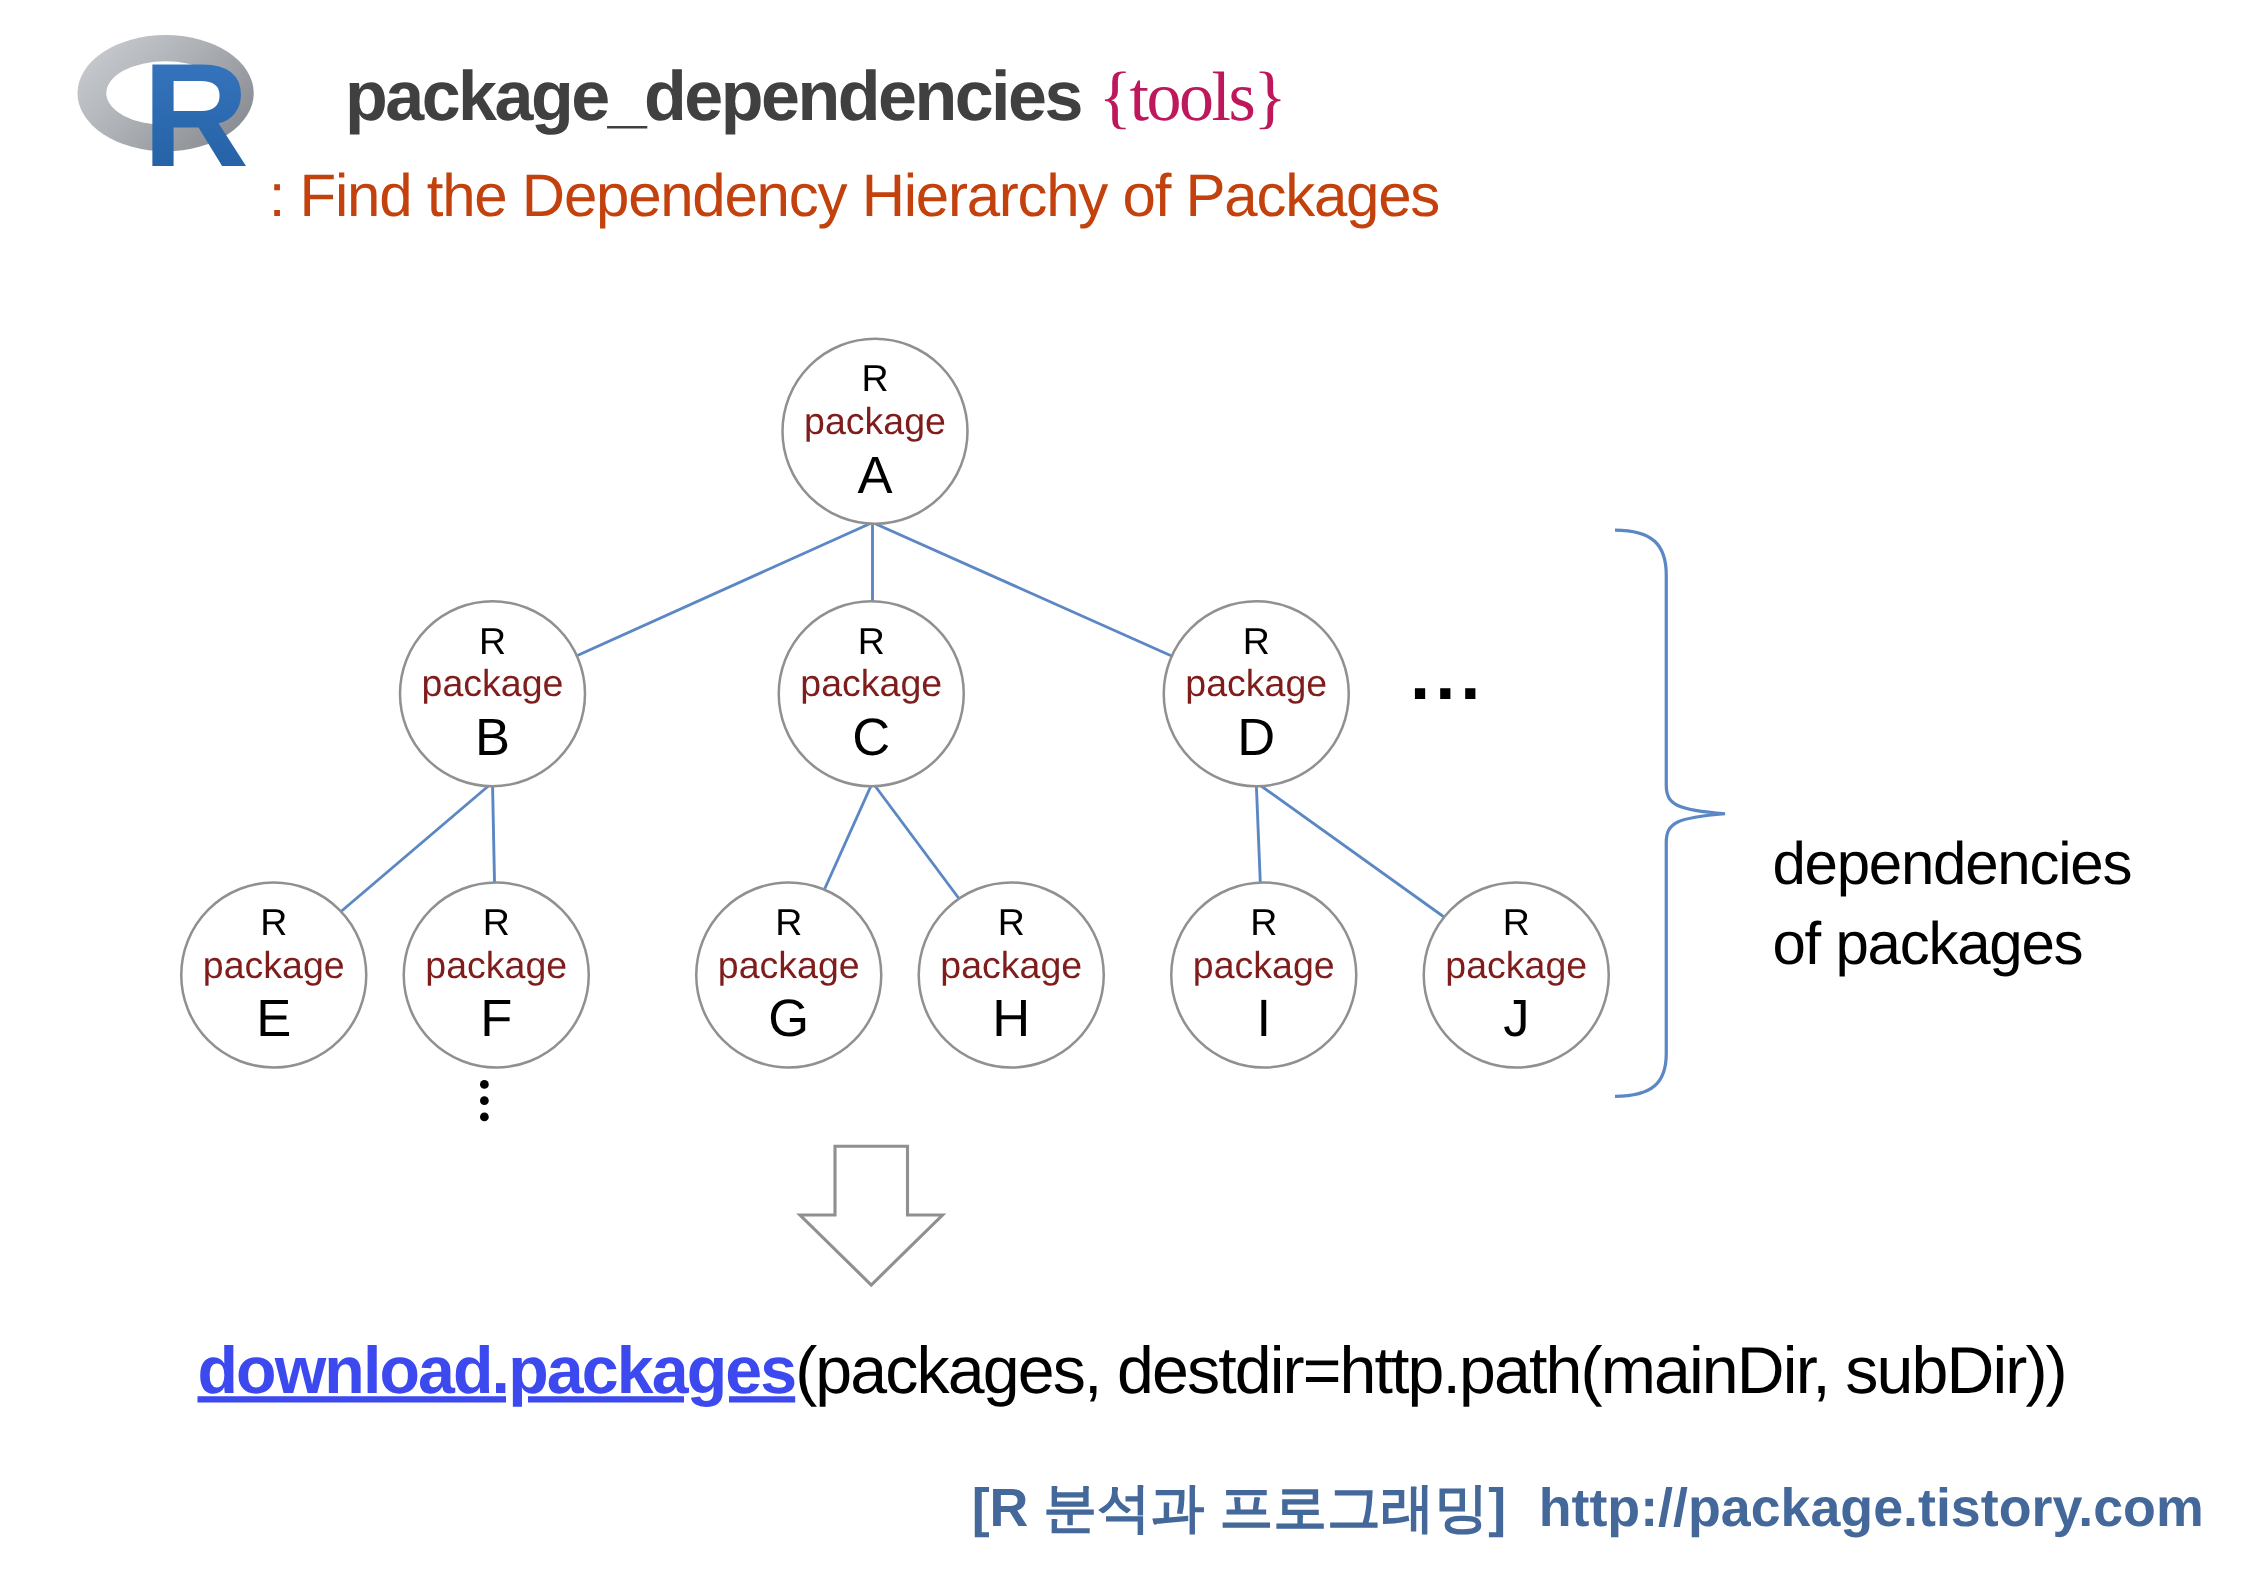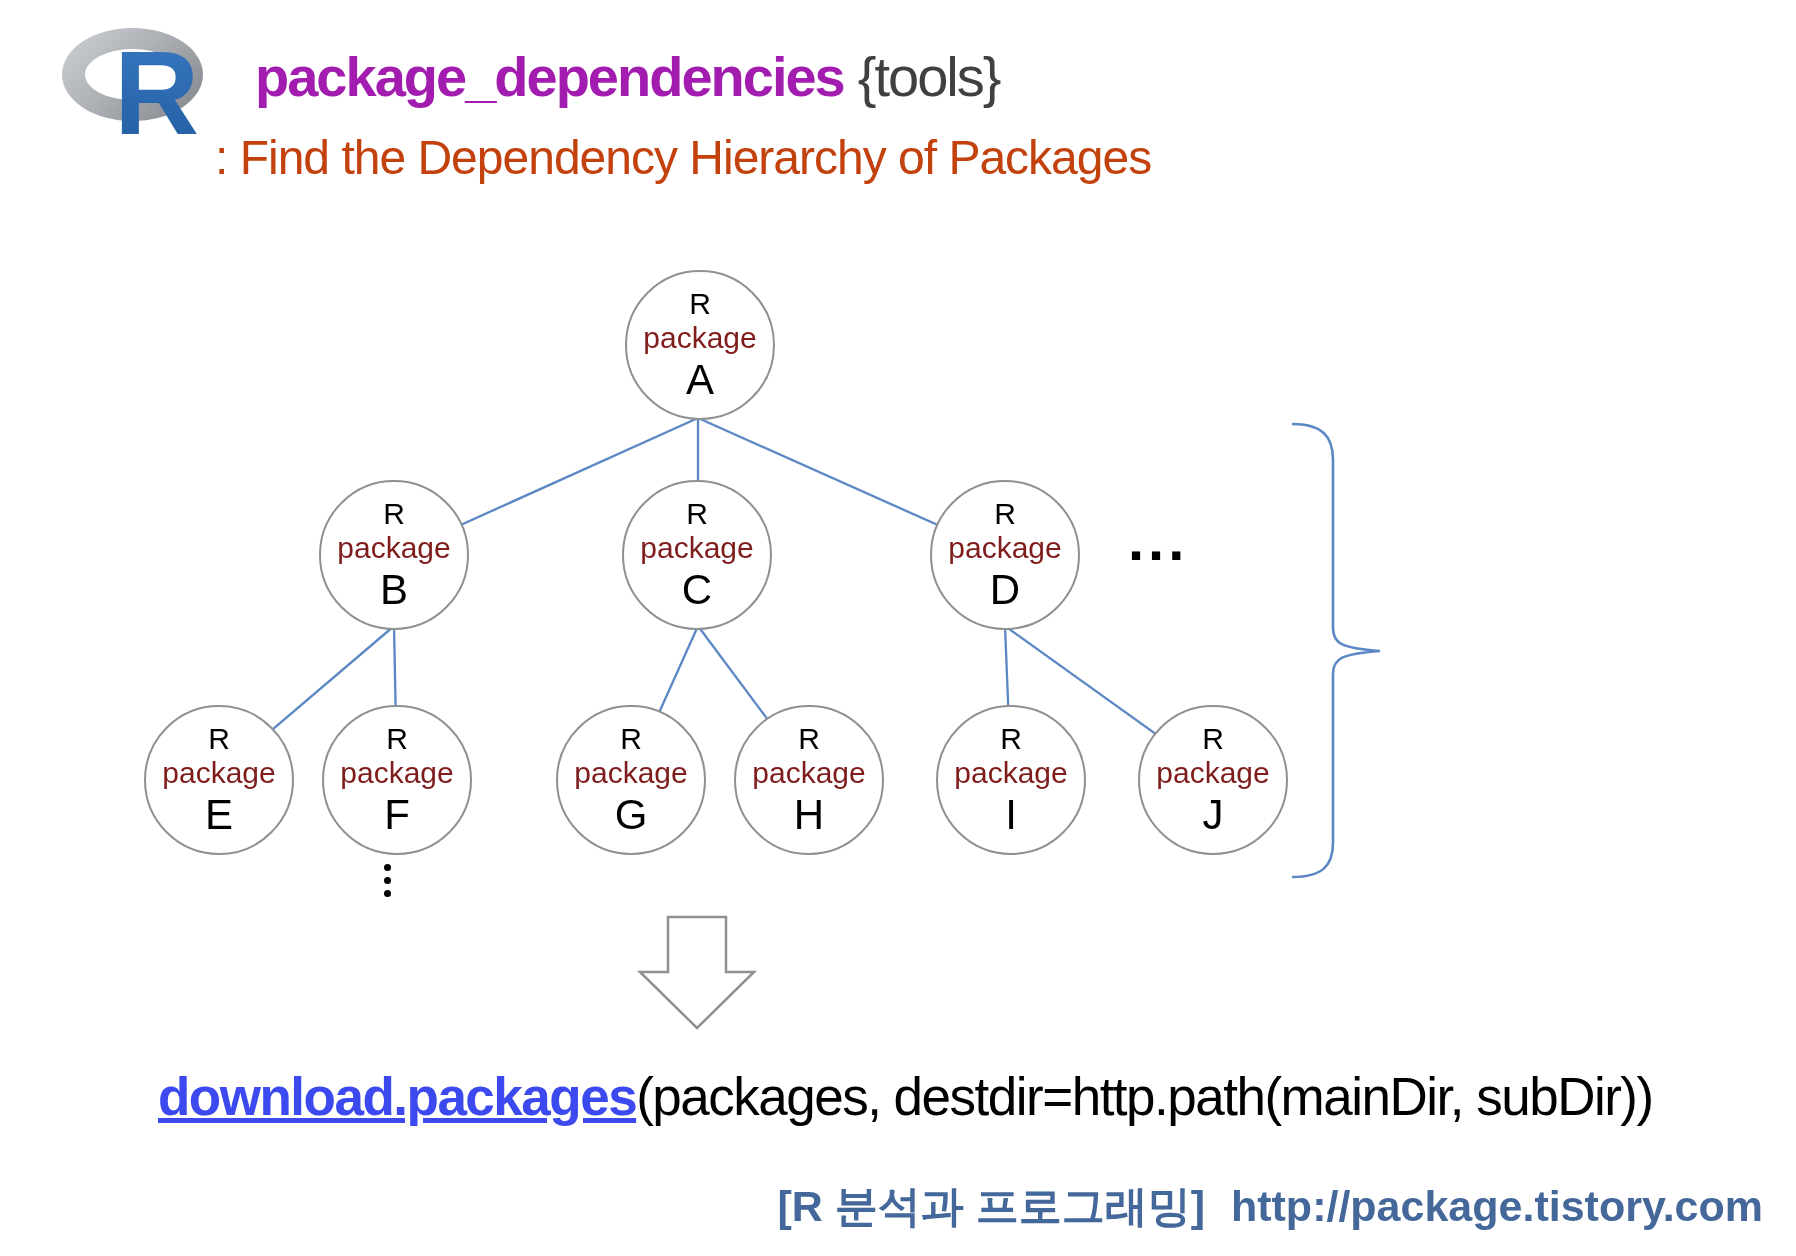--- a/index.html
+++ b/index.html
@@ -9,22 +9,22 @@
   }
   
   .logo{position:absolute;left:58px;top:24px;width:160px;height:130px;}
   .logo-ring{position:absolute;left:4px;top:4px;width:141px;height:93px;border-radius:50%;
     background:linear-gradient(135deg,#cdd0d4 0%,#aeb2b6 45%,#7f838a 100%);}
   .logo-ring-hole{position:absolute;left:23px;top:21px;width:95px;height:51px;border-radius:50%;background:#ffffff;}
   .logo-r{position:absolute;left:56px;top:-4px;font-size:118px;line-height:1.25;font-weight:bold;
     background:linear-gradient(180deg,#3a79c4 0%,#1f5b9d 100%);-webkit-background-clip:text;background-clip:text;
     color:#2566b2;-webkit-text-fill-color:transparent;}
   .title{position:absolute;left:255px;top:44px;font-size:56px;letter-spacing:-2px;white-space:nowrap;}
-  .title .fn{color:#a21caf;font-weight:bold;}
-  .title .pkg{color:#404040;font-weight:400;margin-left:14px;}
+  .title .fn{color:#404040;font-weight:bold;margin-left:21px;}
+  .title .pkg{color:#be185d;font-weight:400;margin-left:14px;font-family:Liberation Serif, serif;}
   .subtitle{position:absolute;left:215px;top:130px;font-size:48px;letter-spacing:-1px;color:#c2410c;white-space:nowrap;}
   
   svg.wires{position:absolute;left:0;top:0;z-index:1;}
   .node{position:absolute;z-index:2;width:150px;height:150px;border-radius:50%;
     background:#ffffff;border:2px solid #8f9092;box-sizing:border-box;
     display:flex;flex-direction:column;align-items:center;justify-content:center;text-align:center;}
   .node .nl1{font-size:30px;line-height:33px;color:#000;}
   .node .nl2{font-size:30px;line-height:36px;color:#7f1d1d;}
   .node .nl3{font-size:42px;line-height:48px;color:#000;}
   .hdots{position:absolute;left:1128px;top:506px;z-index:2;font-size:58px;font-weight:bold;letter-spacing:4px;color:#000;}
@@ -124,18 +124,22 @@
   </div>
 
   <div class="hdots">...</div>
 
   <div class="vdots">
       <i></i>
       <i></i>
       <i></i>
     </div>
 
+  <div class="brace-label">
+    <div>dependencies</div>
+    <div>of packages</div>
+  </div>
 
   <div class="code-line"><span class="fn">download.packages</span><span class="args">(packages, destdir=http.path(mainDir, subDir))</span></div>
 
   <div class="footer"><span>[R 분석과 프로그래밍]</span><span class="gap"></span><span>http://package.tistory.com</span></div>
 
 </div>
 
 </body></html>

